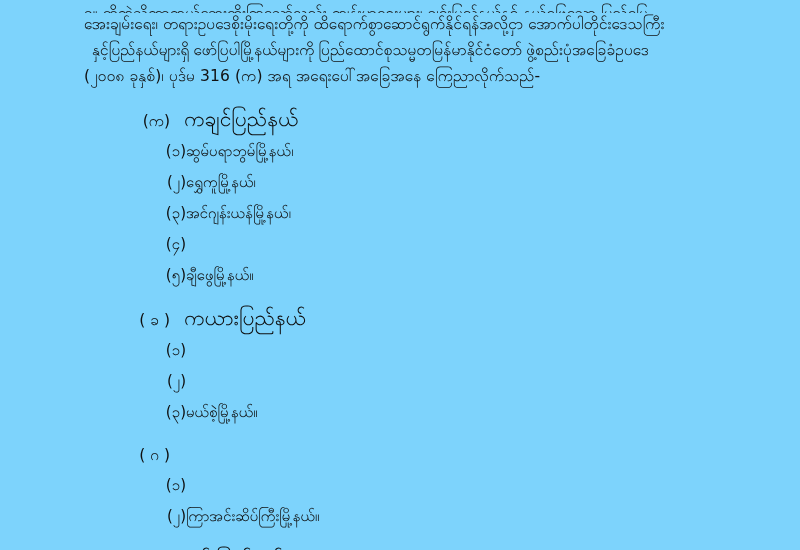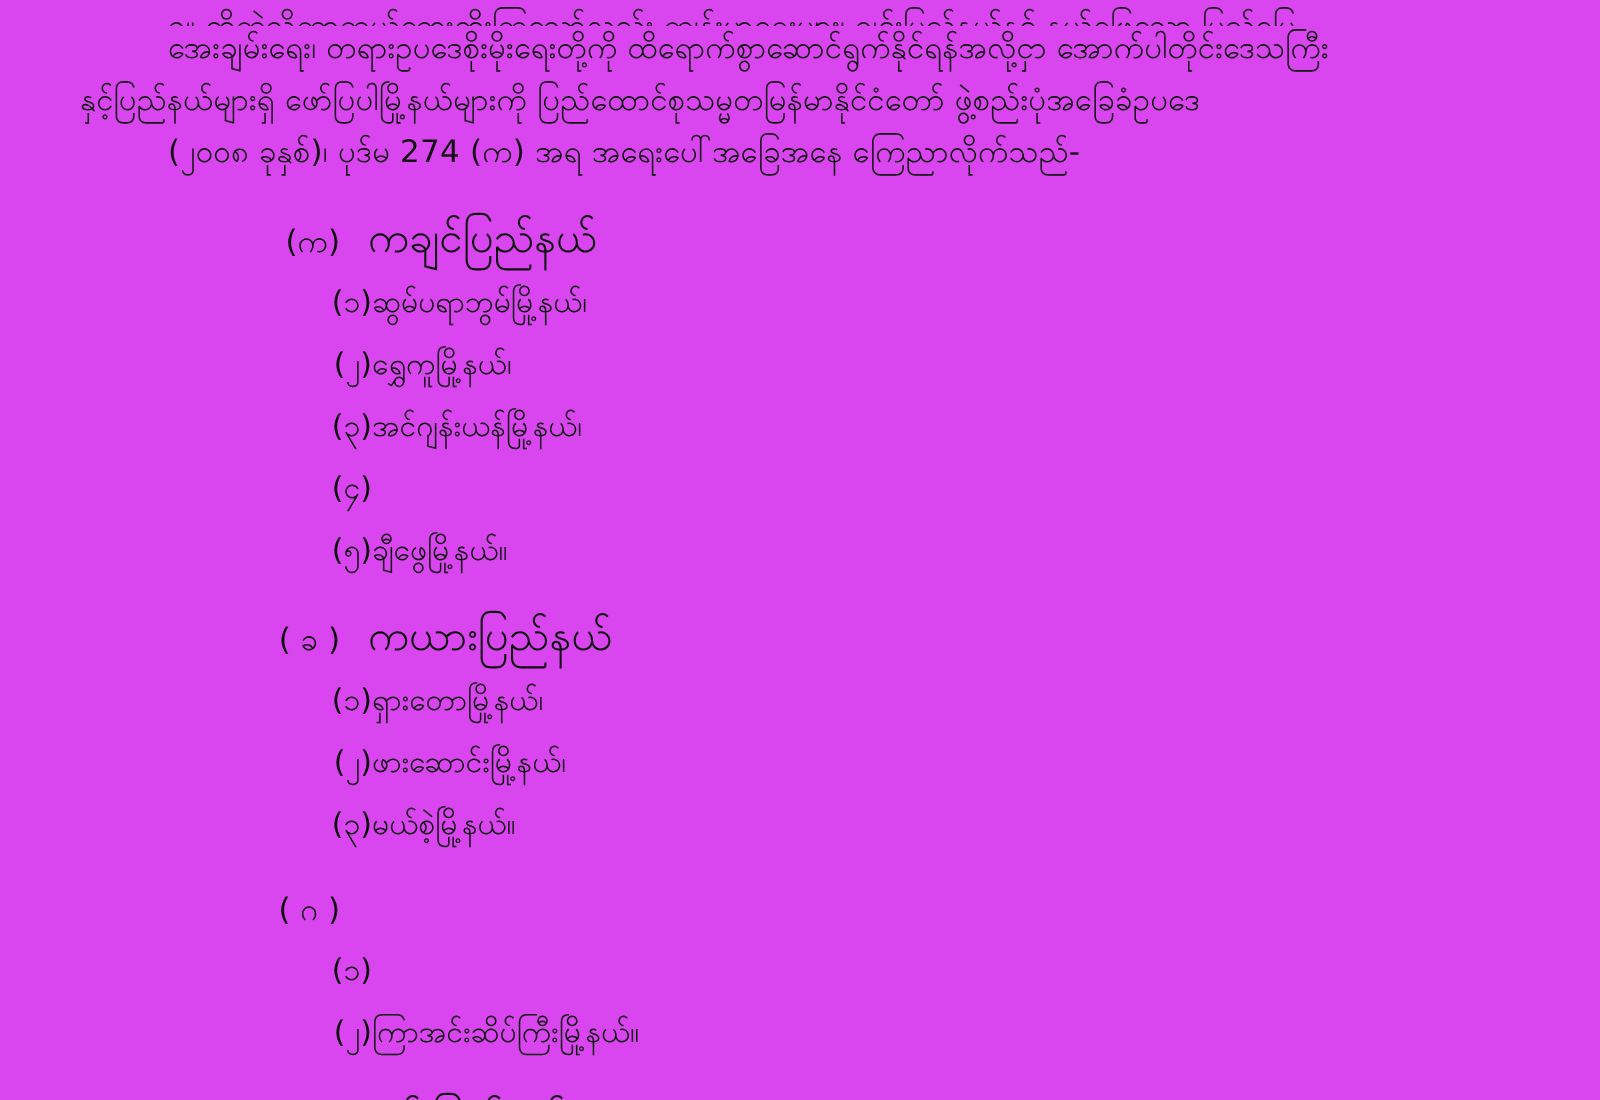--- a/index.html
+++ b/index.html
@@ -11,21 +11,21 @@
     width: 800px;
     height: 550px;
     overflow: hidden;
     font-family: "DejaVu Sans", "Liberation Sans", sans-serif;
     color: #0e0e0e;
   }
   .page {
     position: relative;
     width: 800px;
     height: 550px;
-    background: #d946ef;
+    background: #7dd3fc;
     box-sizing: border-box;
     padding: 0;
   }
   
   .intro {
     position: absolute;
     left: 0;
     top: 0;
     width: 800px;
   }
@@ -39,21 +39,21 @@
   .intro-line.clip {
     
     height: 13px;
     overflow: hidden;
     line-height: 26px;
     position: relative;
     top: 0;
   }
   .l1 { padding-left: 84px; }
   .l2 { padding-left: 84px; }
-  .l3 { padding-left: 40px; }
+  .l3 { padding-left: 92px; font-family: Liberation Serif, serif; }
   .l4 { padding-left: 84px; }
 
   .intro-body {
     position: absolute;
     top: 11px;
     left: 0;
     width: 800px;
   }
 
   
@@ -105,21 +105,21 @@
 </head>
 <body>
 
 <div class="page">
 
   <div class="intro">
     <div class="intro-line clip l1">၃။    ထိုကဲ့သို့ကာကွယ်ဆေးထိုးကြသော်လည်း ကျန်းမာရေးများ၊ ချင်းပြည်နယ်နှင့် နယ်ဖြေသော ပြည်ပြေ</div>
     <div class="intro-body">
       <div class="intro-line l2">အေးချမ်းရေး၊ တရားဥပဒေစိုးမိုးရေးတို့ကို ထိရောက်စွာဆောင်ရွက်နိုင်ရန်အလို့ငှာ  အောက်ပါတိုင်းဒေသကြီး</div>
       <div class="intro-line l3">နှင့်ပြည်နယ်များရှိ ဖော်ပြပါမြို့နယ်များကို ပြည်ထောင်စုသမ္မတမြန်မာနိုင်ငံတော် ဖွဲ့စည်းပုံအခြေခံဥပဒေ</div>
-      <div class="intro-line l4">(၂၀၀၈ ခုနှစ်)၊ ပုဒ်မ 274 (က) အရ အရေးပေါ်အခြေအနေ ကြေညာလိုက်သည်-</div>
+      <div class="intro-line l4">(၂၀၀၈ ခုနှစ်)၊ ပုဒ်မ 316 (က) အရ အရေးပေါ်အခြေအနေ ကြေညာလိုက်သည်-</div>
     </div>
   </div>
 
   <div class="list">
 
     <div class="state-row state-indent-1">
       <span class="state-label">(က)</span>
       <span class="state-name">ကချင်ပြည်နယ်</span>
     </div>
     <div class="town-row">
@@ -141,25 +141,23 @@
       <span class="town-num">(၅)</span>
       <span class="town-name">ချီဖွေမြို့နယ်။</span>
     </div>
 
     <div class="state-row state-indent-1">
       <span class="state-label">( ခ )</span>
       <span class="state-name">ကယားပြည်နယ်</span>
     </div>
     <div class="town-row">
       <span class="town-num">(၁)</span>
-      <span class="town-name">ရှားတောမြို့နယ်၊</span>
     </div>
     <div class="town-row">
       <span class="town-num">(၂)</span>
-      <span class="town-name">ဖားဆောင်းမြို့နယ်၊</span>
     </div>
     <div class="town-row">
       <span class="town-num">(၃)</span>
       <span class="town-name">မယ်စဲ့မြို့နယ်။</span>
     </div>
 
     <div class="state-row state-indent-1">
       <span class="state-label">( ဂ )</span>
     </div>
     <div class="town-row">

